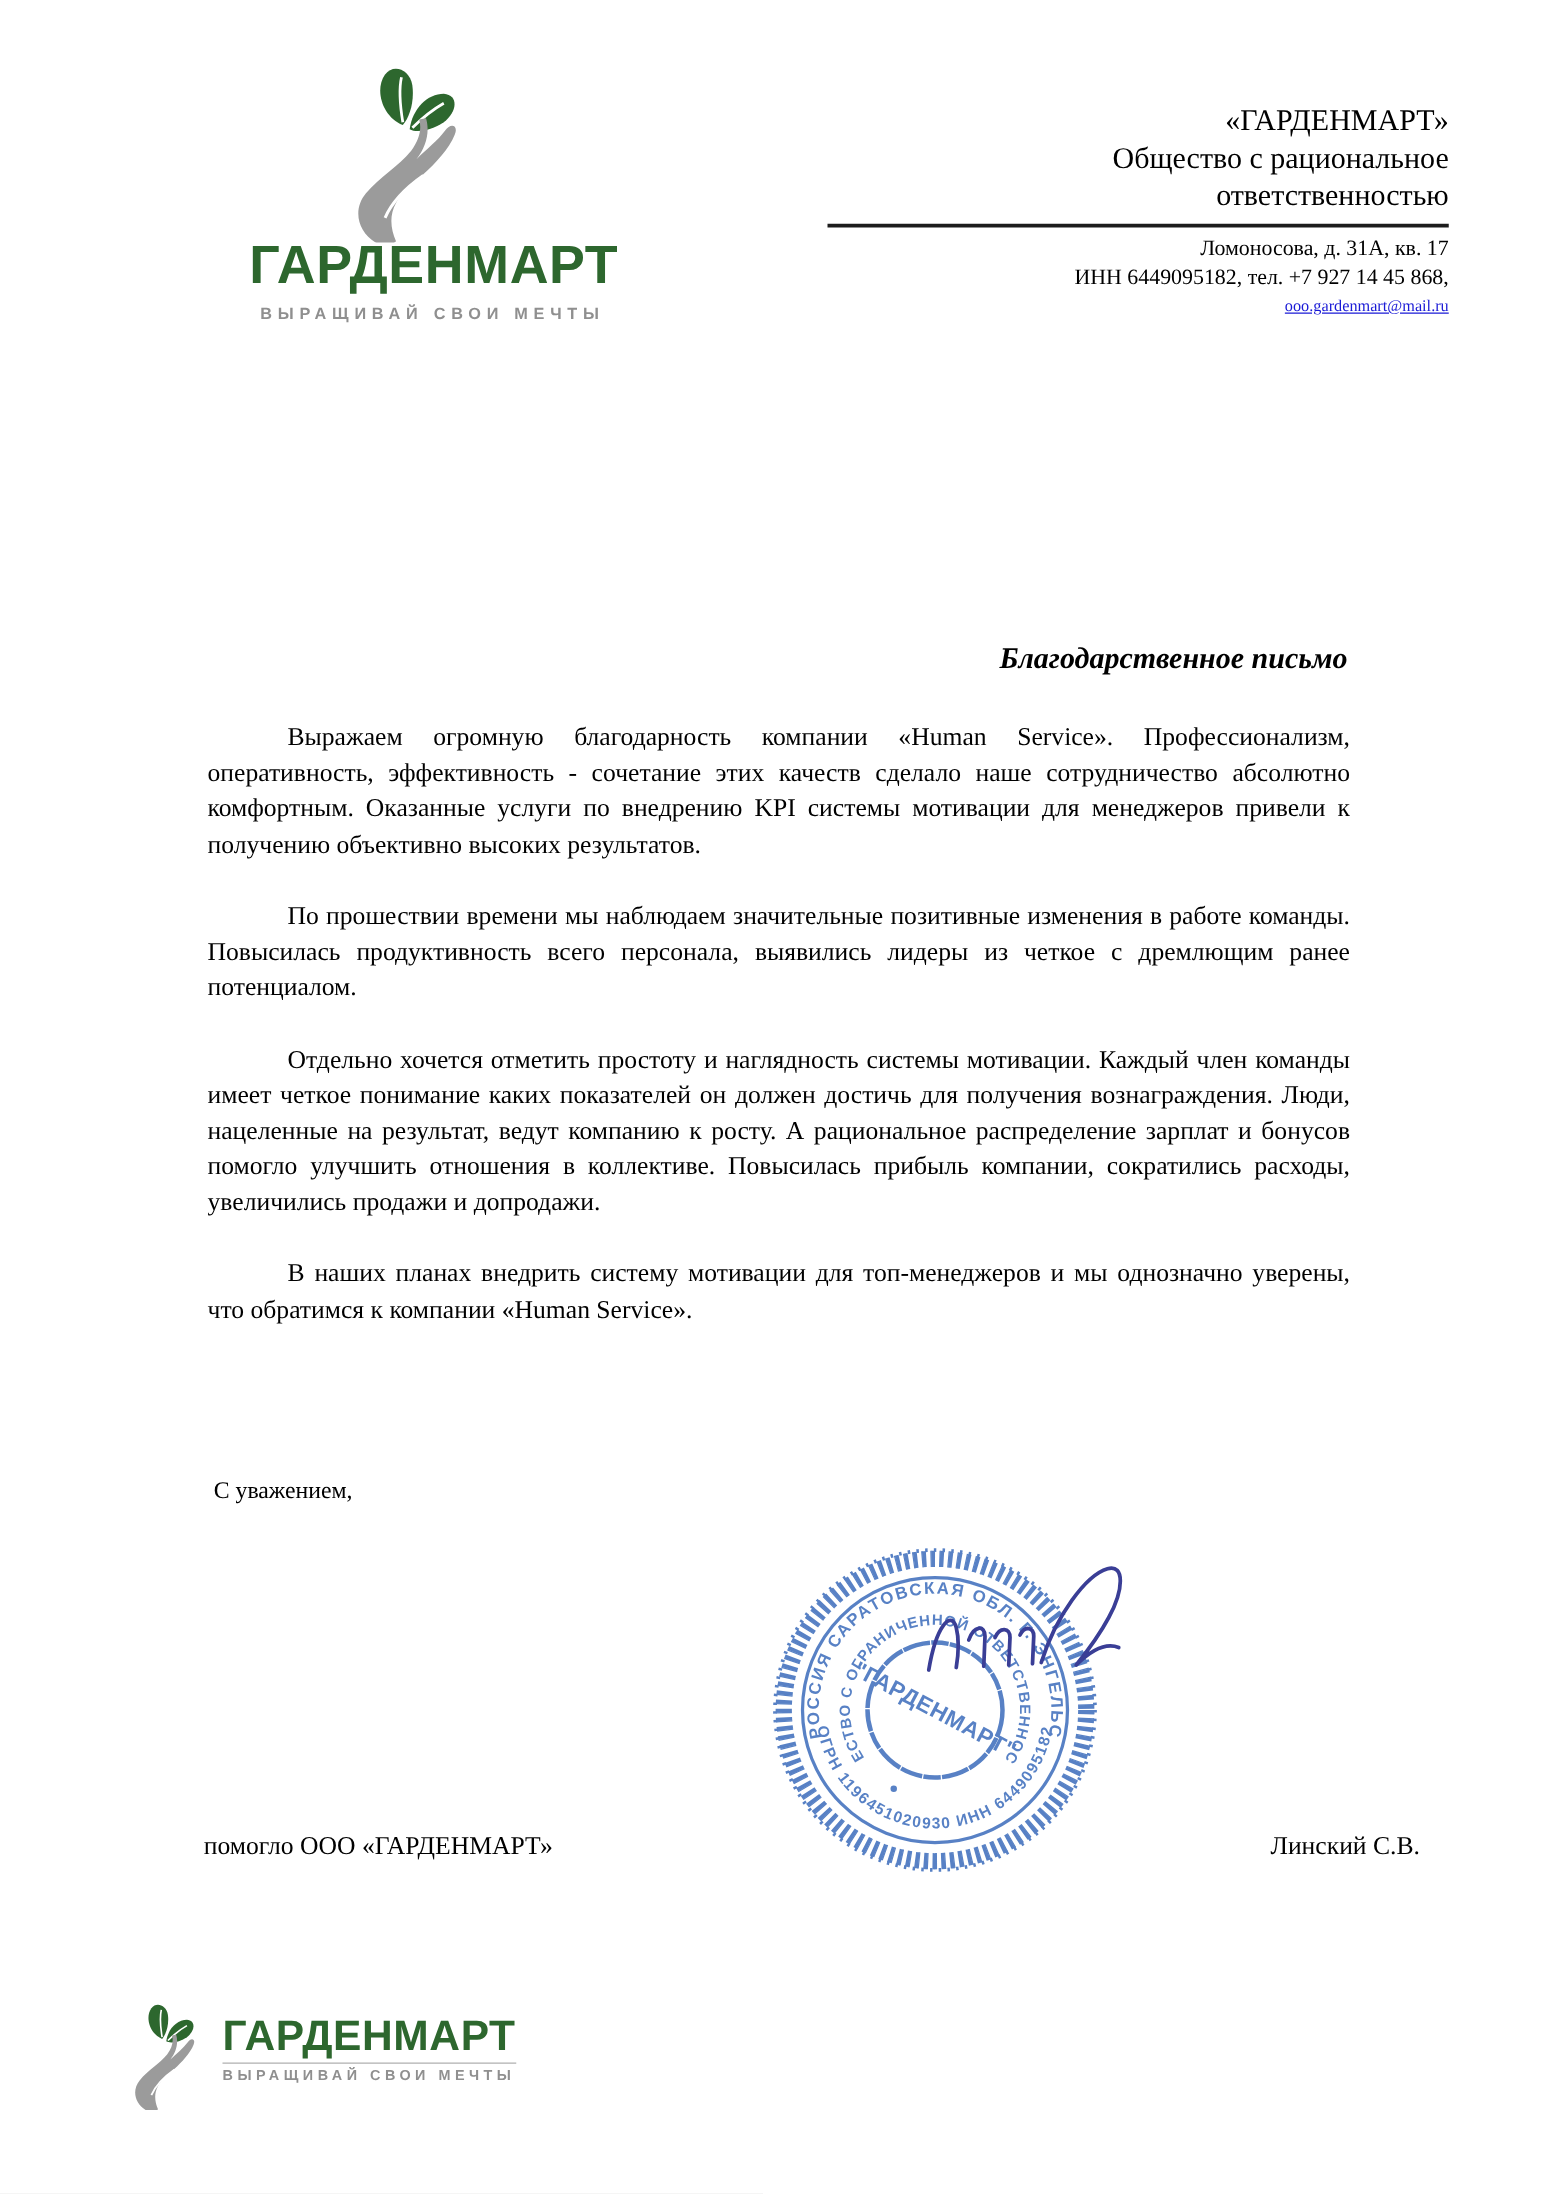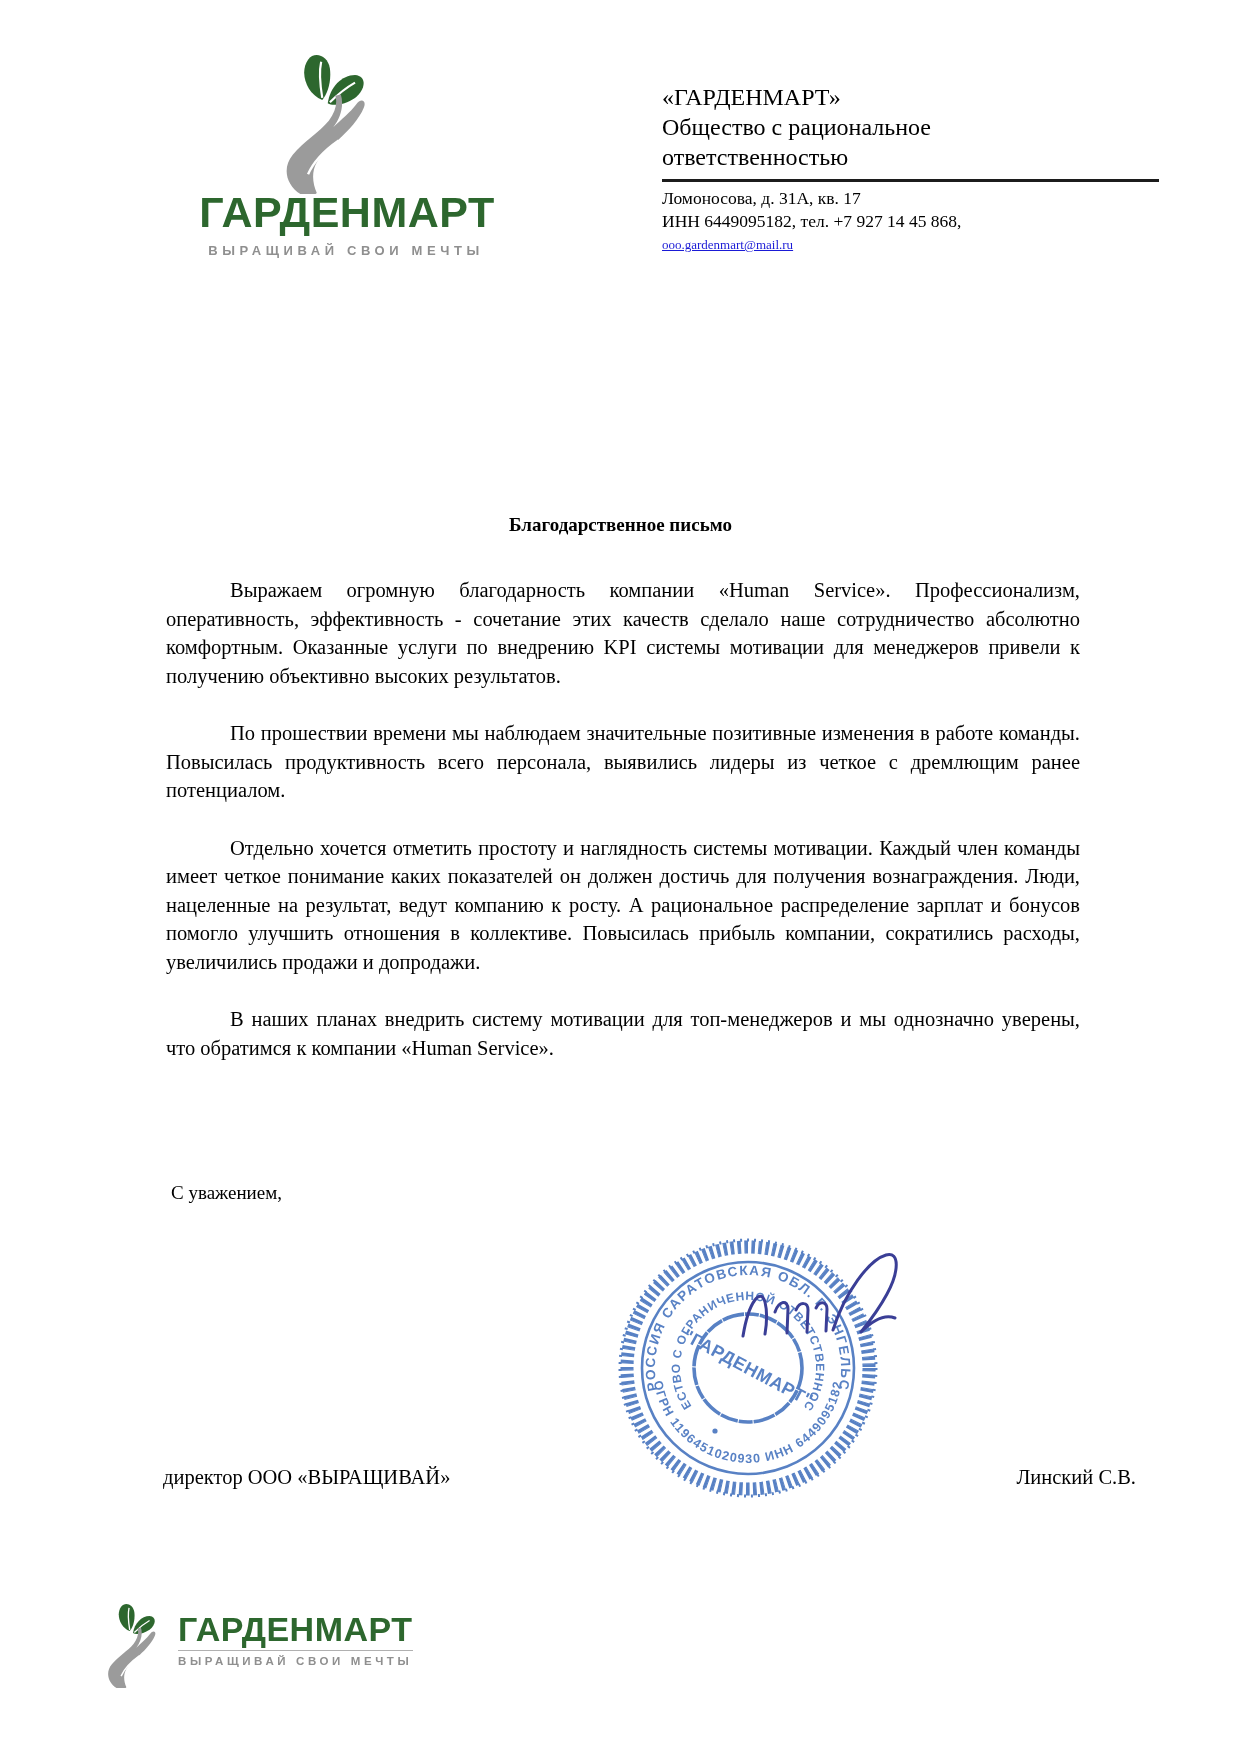--- a/index.html
+++ b/index.html
@@ -22,34 +22,34 @@
   }
   .logo-tagline-top{
     position:absolute;left:190px;top:243px;width:312px;
     font-family:"Liberation Sans",sans-serif;font-weight:bold;
     font-size:13px;letter-spacing:4.6px;color:#8f8f8f;
     text-align:center;white-space:nowrap;
   }
   
   .org-block{
     position:absolute;left:662px;top:82px;width:497px;
-    text-align:left;
+    text-align:right;
   }
   .org-company{font-size:24px;line-height:30px;}
   .org-type{font-size:24px;line-height:30px;}
   .org-rule{border:none;border-top:3px solid #1c1c1c;margin:7px 0 5px 0;}
   .org-address{font-size:17.5px;line-height:23px;}
   .org-email a, .org-email span.link{
     color:#1a1ad6;text-decoration:underline;cursor:pointer;
     font-size:13px;line-height:23px;
   }
   
   .letter-title{
     position:absolute;left:163px;top:514px;width:915px;
-    text-align:center;font-weight:bold;font-size:19px;
+    text-align:right;font-weight:bold;font-size:24px;font-style:italic;
   }
   .letter-body{position:absolute;left:163px;top:576px;width:917px;}
   .letter-body p{
     margin:0 0 29px 3px;
     font-size:20.5px;line-height:28.5px;
     text-align:justify;text-indent:64px;
   }
   .letter-closing{
     position:absolute;left:171px;top:1182px;
     font-size:19px;
@@ -166,21 +166,21 @@
     <g fill="none" stroke="#3a3e96" stroke-width="3" stroke-linecap="round" stroke-linejoin="round">
       <path d="M10,88 C16,52 28,40 32,54 C34,62 34,74 32,86"></path>
       <path d="M42,64 C46,52 55,52 55,61 L54,85"></path>
       <path d="M63,62 C67,53 75,54 75,62 L74,84"></path>
       <path d="M83,60 C87,52 94,54 94,61 L93,83"></path>
       <path d="M100,82 C112,44 136,12 153,7 C167,3 166,24 154,46 C146,61 136,74 128,84 C140,72 152,66 162,70"></path>
     </g>
   </svg>
 
   <div class="signoff">
-    <span>директор ООО «ВЫРАЩИВАЙ»</span>
+    <span>помогло ООО «ГАРДЕНМАРТ»</span>
     <span>Линский С.В.</span>
   </div>
 
   <div class="logo-bottom">
     <svg class="logo-graphic-bottom" viewBox="0 0 110 130" aria-hidden="true">
       <g>
         <path d="M47,44 C32,38 26,18 34,7 C40,-1 52,3 54,15 C55.5,27 52,38 47,44 Z" fill="#2d672e"></path>
         <path d="M47,42 C45,30 44,18 46,9" stroke="#ffffff" stroke-width="2" fill="none"></path>
         <path d="M52,47 C54,32 65,21 77,21 C88,22 87,34 77,42 C68,48 57,50 52,47 Z" fill="#2d672e"></path>
         <path d="M54,46 C62,38 70,32 77,28" stroke="#ffffff" stroke-width="2" fill="none"></path>

